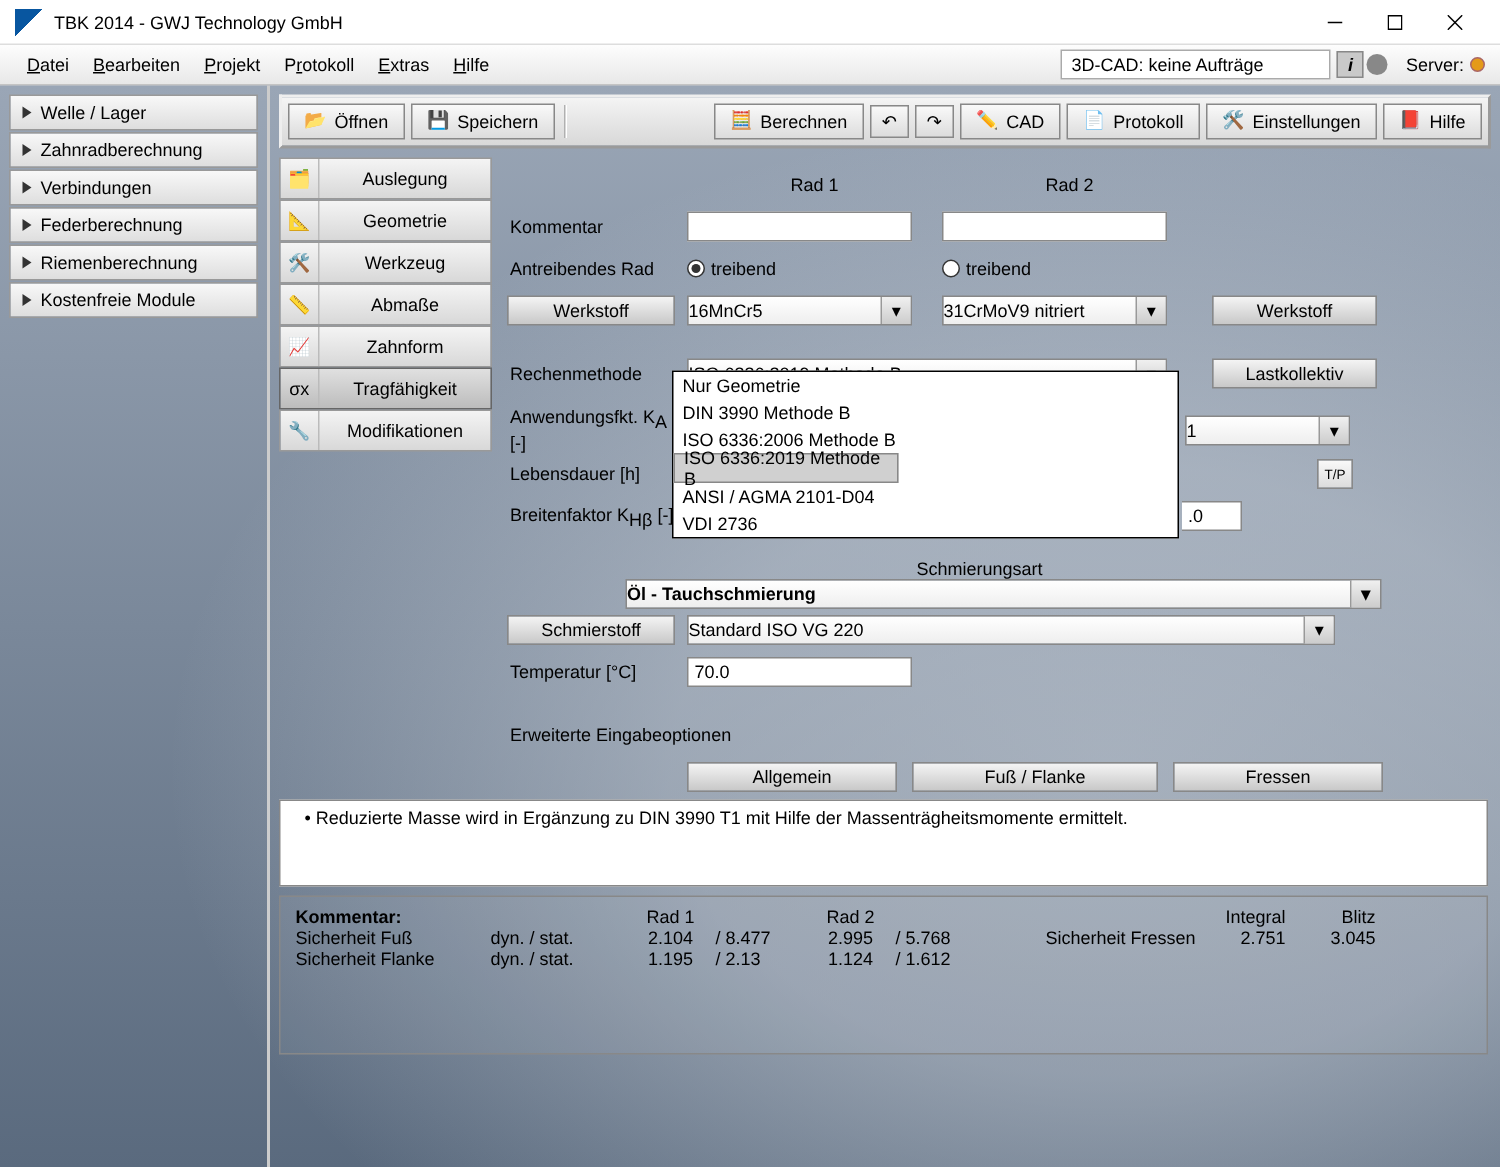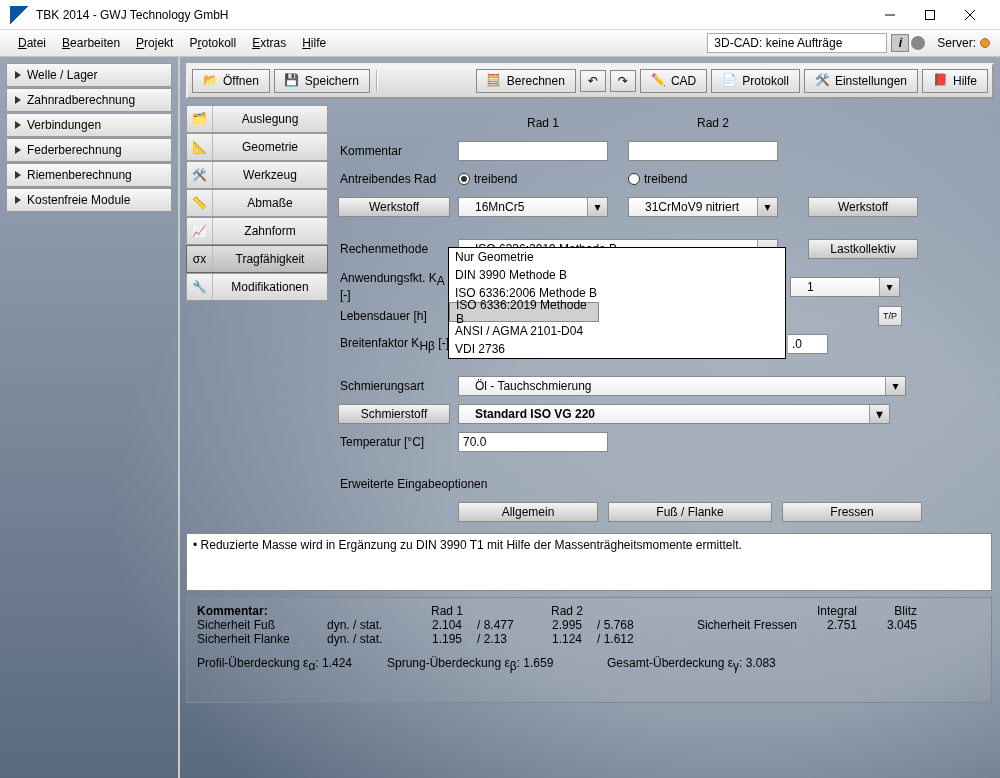--- a/index.html
+++ b/index.html
@@ -43,31 +43,31 @@
 .tab .ticon { width: 26px; height: 26px; display: flex; align-items: center; justify-content: center; border-right: 1px solid #bbb; }
 .tab .tlbl { flex:1; text-align:center; }
 .tab.active { background: linear-gradient(#e0e0e0,#bcbcbc); border: 1px solid #666; font-weight: normal; }
 
 
 .formarea { position:absolute; left: 158px; top: 52px; right: 0px; }
 .row { display:flex; align-items:center; min-height: 28px; }
 .lbl { width: 120px; padding-left: 2px; }
 .colhead { width: 170px; text-align: center; }
 .field { width: 150px; height: 20px; border: 1px solid #888; background:#fff; padding: 1px 4px; }
-.sel { width: 150px; height: 20px; border: 1px solid #888; background: linear-gradient(#fff,#eee); display:flex; align-items:center; padding: 0 16px; position:relative;}
+.sel { width: 150px; height: 20px; border: 1px solid #888; background: linear-gradient(#fff,#eee); display:flex; align-items:center; padding: 0 0; position:relative;}
 .sel .dd { position:absolute; right:0; top:0; bottom:0; width:20px; display:flex;align-items:center;justify-content:center; background: linear-gradient(#f0f0f0,#ccc); border-left:1px solid #999;}
 .radio { width:12px;height:12px;border-radius:50%;border:1px solid #333;background:#fff;display:inline-flex;align-items:center;justify-content:center;margin-right:4px;}
 .radio.checked::after{content:"";width:6px;height:6px;border-radius:50%;background:#333;}
 .hbtn { background: linear-gradient(#f4f4f4,#c8c8c8); border:1px solid #888; padding: 2px 10px; min-width:100px; text-align:center; }
 
 .dropdown-open { position:absolute; left: 268px; top: 190px; width: 338px; background:#fff; border:1px solid #000; z-index: 50;}
 .dropdown-open .opt { padding: 2px 6px; }
 .dropdown-open .opt.sel { background:#d0d0d0; }
 
-.note { position:absolute; left: 6px; top: 476px; right: 8px; height: 58px; background:#fff; border:1px solid #888; padding: 4px 6px;}
+.note { position:absolute; left: 6px; top: 476px; right: 8px; height: 58px; background:#fff; border:1px solid #888; padding: 4px 16px;}
 .results { position:absolute; left: 6px; top: 540px; right: 8px; height: 106px; background: rgba(255,255,255,0.05); border:1px solid #888; padding: 6px 10px;}
 .results .hr { display:flex; }
 .results .c0 { width:130px;} .results .c1{width:90px;} .results .c2{width:60px; text-align:center;} .results .c3{width:60px;text-align:left;} .results .c4{width:60px; text-align:center;} .results .c5{width:60px;text-align:left;} .results .c6{width:140px;text-align:right;} .results .c7{width:60px;text-align:right;} .results .c8{width:60px;text-align:right;}
 
 
 .gearbg { position:absolute; inset:0; background: radial-gradient(ellipse at 74% 66%, rgba(210,216,224,.55) 0%, rgba(210,216,224,.45) 28%, transparent 60%); pointer-events:none;}
 </style>
 </head>
 <body>
 
@@ -272,30 +272,30 @@
               <span style="font-size:9px;">T/P</span>
             </div>
         </div>
       </div>
       <div class="row">
         <div class="lbl"><span>Breitenfaktor K</span><sub>Hβ</sub> <span>[-]</span></div>
         <div style="width:320px;"></div>
         <div style="width:10px;"></div>
         <input class="field" style="width: 40px; text-align: left; border-left: none;" value=".0">
       </div>
-      <div class="row" style="margin-top:14px;">
+      <div class="row" style="margin-top:14px;flex-direction:column;">
         <div class="lbl">Schmierungsart</div>
-        <div class="sel" style="width:448px;">
+        <div class="sel" style="width:504px;font-weight:bold;">
             <span>Öl - Tauchschmierung</span>
             <span class="dd">▾</span>
           </div>
       </div>
       <div class="row">
         <div class="hbtn" style="width:112px;margin-right:8px;">Schmierstoff</div>
-        <div class="sel" style="width:432px;font-weight:bold;">
+        <div class="sel" style="width:432px;">
             <span>Standard ISO VG 220</span>
             <span class="dd">▾</span>
           </div>
       </div>
       <div class="row">
         <div class="lbl">Temperatur [°C]</div>
         <input class="field" value="70.0" style="">
       </div>
       <div class="row" style="margin-top:14px;">
         <div class="lbl" style="width:auto;">Erweiterte Eingabeoptionen</div>
@@ -348,21 +348,16 @@
         <div class="c0">Sicherheit Flanke</div>
         <div class="c1">dyn. / stat.</div>
         <div class="c2">1.195</div>
           <div class="c3">/ <span>2.13</span></div>
         <div class="c4">1.124</div>
           <div class="c5">/ <span>1.612</span></div>
         <div class="c6"></div>
           <div class="c7"></div>
           <div class="c8"></div>
       </div>
-      <div class="hr" style="margin-top:10px;">
-        <div style="width:190px;"><span>Profil-Überdeckung ε</span><sub>α</sub>: <span>1.424</span></div>
-        <div style="width:220px;"><span>Sprung-Überdeckung ε</span><sub>β</sub>: <span>1.659</span></div>
-        <div style="width:220px;"><span>Gesamt-Überdeckung ε</span><sub>γ</sub>: <span>3.083</span></div>
-      </div>
     </div>
 
   </div>
 </div>
 
 </body></html>

